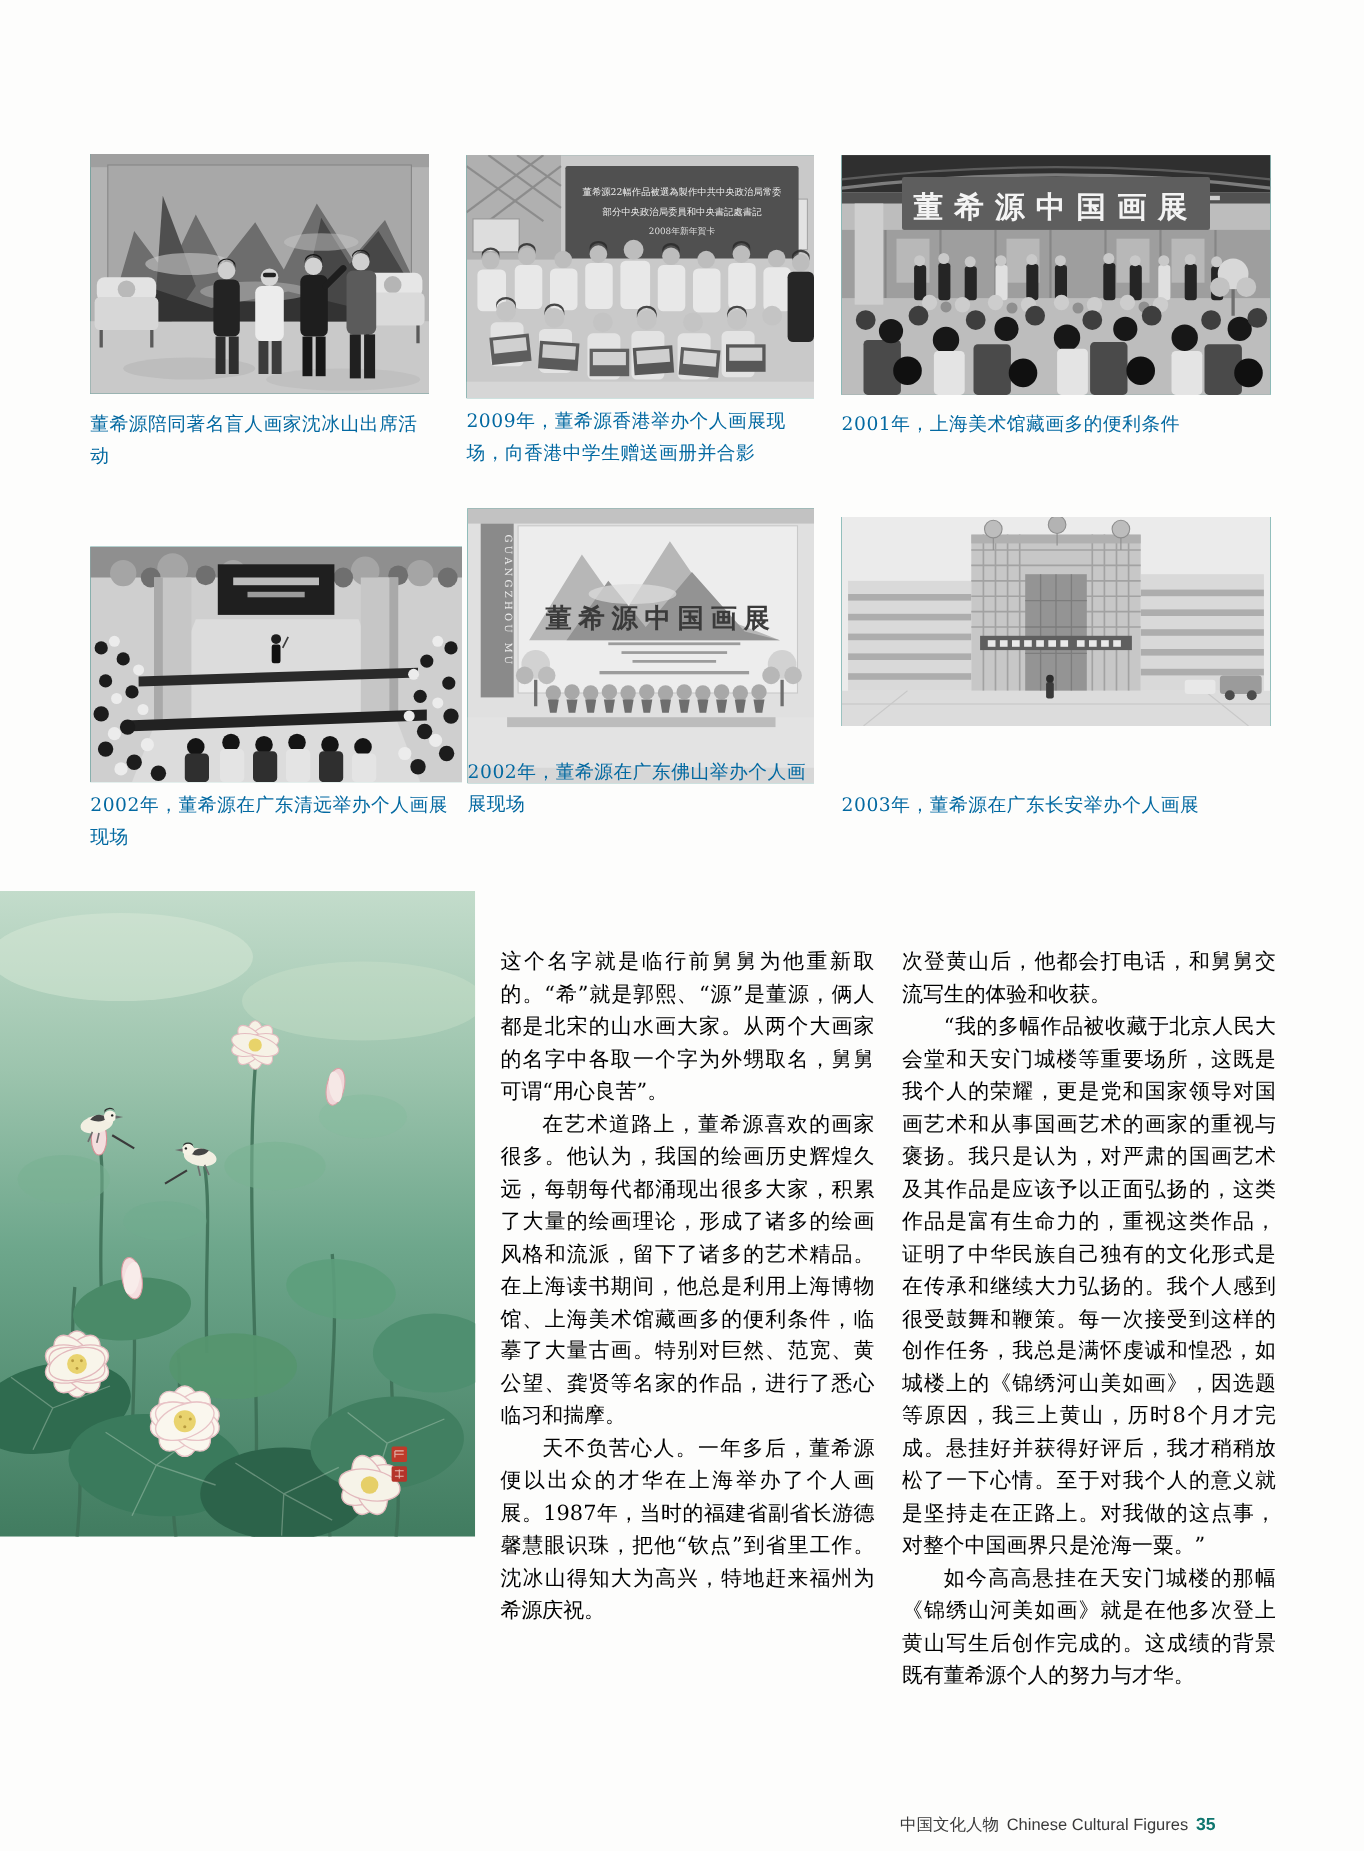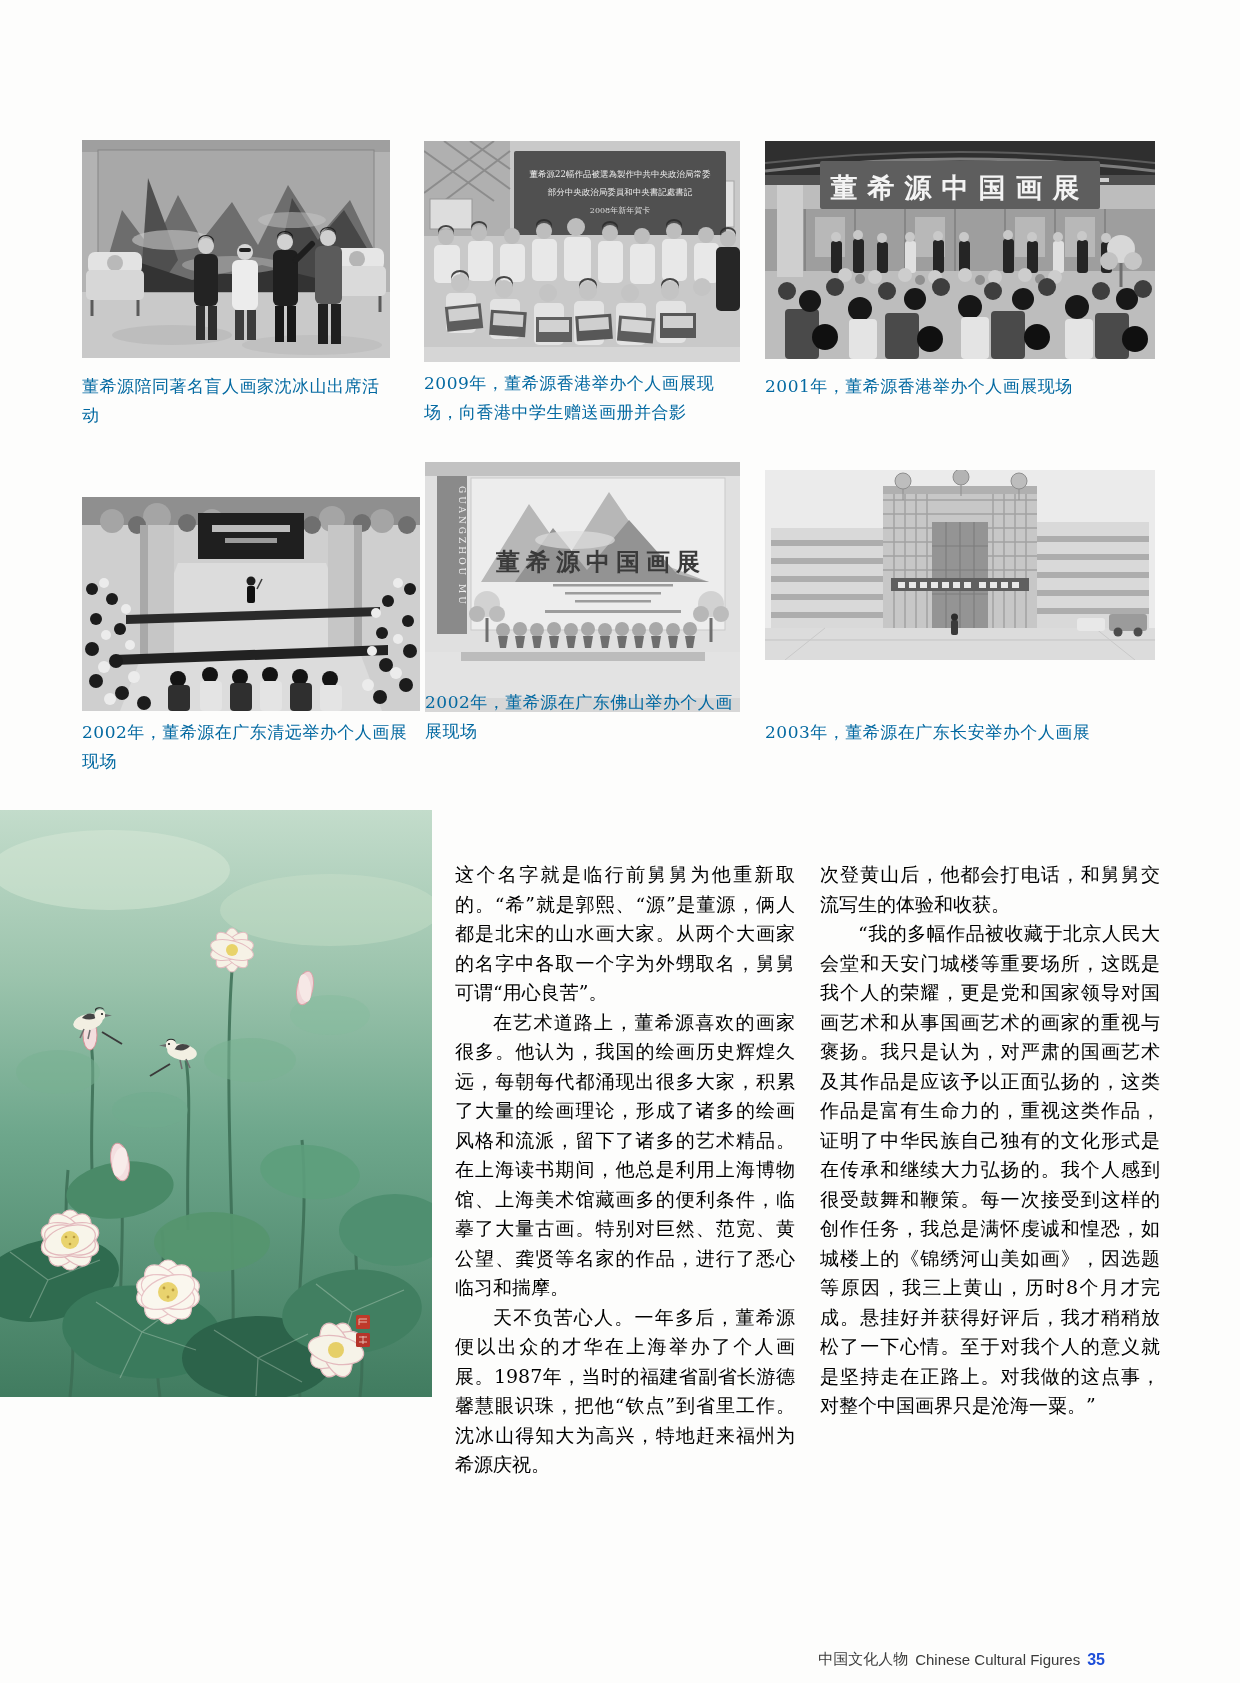--- a/index.html
+++ b/index.html
@@ -9,21 +9,21 @@
   .photo { position:absolute; overflow:hidden; background:#0f766e; }
   .photo svg { display:block; width:100%; height:100%; }
   .caption { position:absolute; font-size:17px; line-height:29px; color:#0369a1; letter-spacing:0.5px; }
   .col { position:absolute; font-size:19px; line-height:29.5px; text-align:justify; color:#000000; }
   .col p { text-align:justify; }
   .col p.indent { text-indent:2em; }
   .painting { position:absolute; left:0; top:810px; width:432px; height:587px; }
   .painting svg { display:block; width:100%; height:100%; }
   .footer { position:absolute; top:1650px; right:135px; font-family:"Liberation Sans","DejaVu Sans",sans-serif;
             font-size:15px; color:#3a3a3a; display:flex; align-items:center; gap:7px; }
-  .footer .pagenum { font-weight:bold; font-size:16px; color:#1d4ed8; }
+  .footer .pagenum { font-weight:bold; font-size:16px; color:#0f766e; }
 </style>
 </head>
 <body>
 
 <div class="page">
 
   <div class="photo" style="left:82px;top:140px;width:308px;height:218px">
     <svg viewBox="0 0 308 218" preserveAspectRatio="none">
       <rect width="308" height="218" fill="#b3b3b3"></rect>
       <rect width="308" height="12" fill="#9f9f9f"></rect>
@@ -324,21 +324,21 @@
           </g>
         <g fill="#101010">
           <circle cx="60" cy="196" r="13"></circle>
             <circle cx="165" cy="198" r="13"></circle>
             <circle cx="272" cy="196" r="13"></circle>
             <circle cx="370" cy="198" r="13"></circle>
         </g>
       </g>
     </svg>
   </div>
-  <div class="caption" style="left:765px;top:372px;width:390px">2001年，董希源香港举办个人画展现场</div>
+  <div class="caption" style="left:765px;top:372px;width:390px">2001年，上海美术馆藏画多的便利条件</div>
 
   <div class="photo" style="left:82px;top:497px;width:338px;height:214px">
     <svg viewBox="0 0 338 214" preserveAspectRatio="none">
       <rect width="338" height="214" fill="#cfcfcf"></rect>
       <rect width="338" height="28" fill="#8f8f8f"></rect>
       <g fill="#a5a5a5">
           <circle cx="30" cy="24" r="12"></circle>
           <circle cx="75" cy="20" r="14"></circle>
           <circle cx="130" cy="24" r="12"></circle>
           <circle cx="250" cy="22" r="13"></circle>
@@ -766,20 +766,21 @@
 
   <div class="col" style="left:455px;top:860px;width:340px">
     <p>这个名字就是临行前舅舅为他重新取的。“希”就是郭熙、“源”是董源，俩人都是北宋的山水画大家。从两个大画家的名字中各取一个字为外甥取名，舅舅可谓“用心良苦”。</p>
     <p class="indent">在艺术道路上，董希源喜欢的画家很多。他认为，我国的绘画历史辉煌久远，每朝每代都涌现出很多大家，积累了大量的绘画理论，形成了诸多的绘画风格和流派，留下了诸多的艺术精品。在上海读书期间，他总是利用上海博物馆、上海美术馆藏画多的便利条件，临摹了大量古画。特别对巨然、范宽、黄公望、龚贤等名家的作品，进行了悉心临习和揣摩。</p>
     <p class="indent">天不负苦心人。一年多后，董希源便以出众的才华在上海举办了个人画展。1987年，当时的福建省副省长游德馨慧眼识珠，把他“钦点”到省里工作。沈冰山得知大为高兴，特地赶来福州为希源庆祝。</p>
   </div>
 
   <div class="col" style="left:820px;top:860px;width:340px">
     <p>次登黄山后，他都会打电话，和舅舅交流写生的体验和收获。</p>
     <p class="indent">“我的多幅作品被收藏于北京人民大会堂和天安门城楼等重要场所，这既是我个人的荣耀，更是党和国家领导对国画艺术和从事国画艺术的画家的重视与褒扬。我只是认为，对严肃的国画艺术及其作品是应该予以正面弘扬的，这类作品是富有生命力的，重视这类作品，证明了中华民族自己独有的文化形式是在传承和继续大力弘扬的。我个人感到很受鼓舞和鞭策。每一次接受到这样的创作任务，我总是满怀虔诚和惶恐，如城楼上的《锦绣河山美如画》，因选题等原因，我三上黄山，历时8个月才完成。悬挂好并获得好评后，我才稍稍放松了一下心情。至于对我个人的意义就是坚持走在正路上。对我做的这点事，对整个中国画界只是沧海一粟。”</p>
+    <p class="indent">如今高高悬挂在天安门城楼的那幅《锦绣山河美如画》就是在他多次登上黄山写生后创作完成的。这成绩的背景既有董希源个人的努力与才华。</p>
   </div>
 
   <div class="footer">
     <span>中国文化人物</span>
     <span>Chinese Cultural Figures</span>
     <span class="pagenum">35</span>
   </div>
 
 </div>
 

